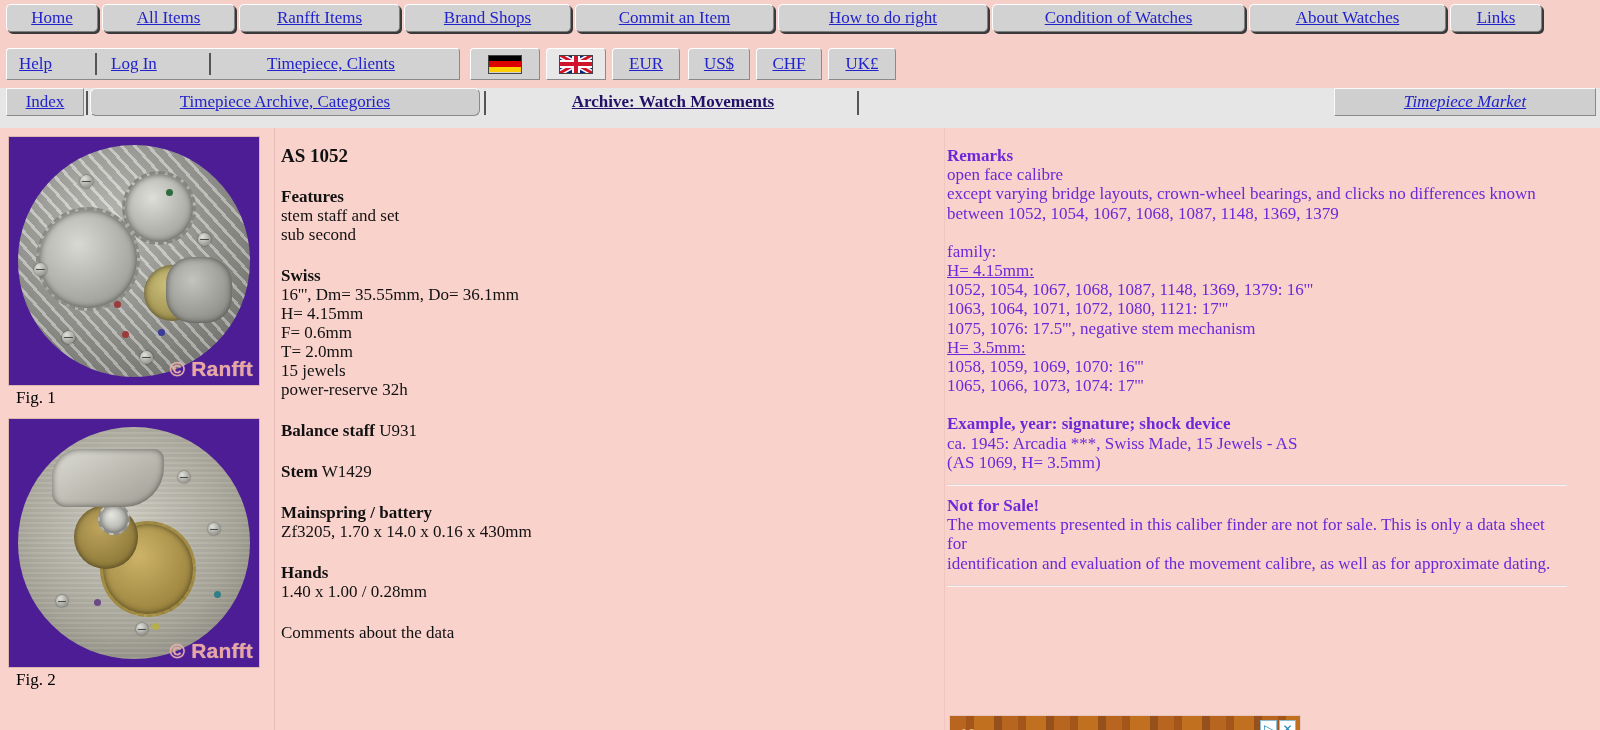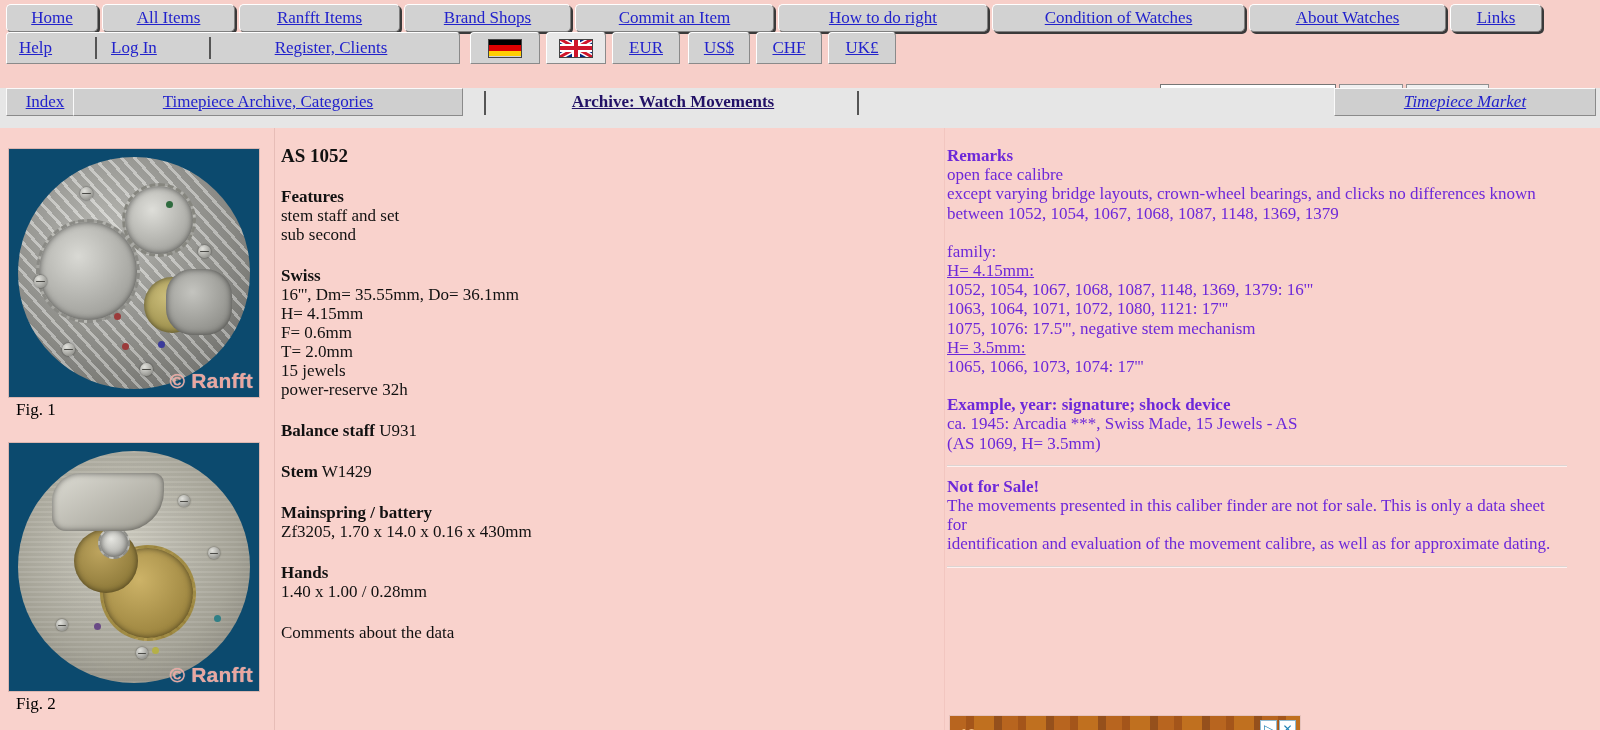--- a/index.html
+++ b/index.html
@@ -40,21 +40,21 @@
     display: flex;
     align-items: flex-start;
     gap: 0px;
     padding-left: 6px;
   }
   #row1 .navbtn { margin-right: 4px; }
 
   
   #row2 {
     position: absolute;
-    left: 0; top: 32px;
+    left: 0; top: 48px;
     width: 1600px; height: 36px;
   }
   .seg {
     position: absolute;
     top: 0;
     height: 32px;
     background: #d2d2d2;
     border: 1px solid #ffffff;
     border-right-color: #8a8a8a;
     border-bottom-color: #8a8a8a;
@@ -189,22 +189,21 @@
   }
 
   
   #leftcol { position: absolute; left: 0; top: 0; width: 274px; }
   .figwrap { padding: 8px 0 0 8px; }
   .figimg {
     width: 252px; height: 250px;
     border: 1px solid #dcb6b0;
     position: relative;
     overflow: hidden;
-    background: #0c4a6e;
-    margin-top: 12px;
+    background: #4c1d95;
   }
   .movement {
     position: absolute;
     left: 50%; top: 50%;
     transform: translate(-50%,-50%);
     width: 232px; height: 232px;
     border-radius: 50%;
   }
   .mv1 {
     background:
@@ -352,21 +351,21 @@
     </div>
 </div>
 
 <div id="row2">
 
   <div class="seg" style="left:6px; width:454px;">
     <span class="lnk" style="width:86px">Help</span>
     <span class="vbar"></span>
     <span class="lnk" style="width:108px">Log In</span>
     <span class="vbar"></span>
-    <span class="lnk" style="width:236px; text-align:center">Register, Clients</span>
+    <span class="lnk" style="width:236px; text-align:center">Timepiece, Clients</span>
   </div>
 
   <div class="seg" style="left:470px; width:70px; justify-content:center;">
     <span class="flagbox flag-de">
       <div style="background:#000"></div>
         <div style="background:#dd0000"></div>
         <div style="background:#ffce00"></div>
     </span>
   </div>
 
@@ -401,21 +400,21 @@
     <div class="btn-sys">Search</div>
     <div class="btn-sys">Advanced</div>
   </div>
 </div>
 
 <div id="row3">
   <div class="tab" style="left:6px; width:78px;">
     <span class="lnk">Index</span>
   </div>
   <div class="sep" style="left:86px;"></div>
-  <div class="tab" style="left:73px; width:390px;">
+  <div class="tab" style="left:90px; width:390px;border-radius:6px;">
     <span class="lnk">Timepiece Archive, Categories</span>
   </div>
   <div class="sep" style="left:484px;"></div>
   <div class="tab active" style="left:490px; width:366px;">
     <span class="lnk">Archive: Watch Movements</span>
   </div>
   <div class="sep" style="left:857px;"></div>
   <div class="tab" style="left:1334px; width:262px;">
     <span class="lnk" style="font-style:italic">Timepiece Market</span>
   </div>
@@ -526,20 +525,21 @@
 
     <div class="gap"></div>
 
     <div>
       <div>family:</div>
       <div class="u">H= 4.15mm:</div>
       <div>1052, 1054, 1067, 1068, 1087, 1148, 1369, 1379: 16'''</div>
       <div>1063, 1064, 1071, 1072, 1080, 1121: 17'''</div>
       <div>1075, 1076: 17.5''', negative stem mechanism</div>
       <div class="u">H= 3.5mm:</div>
+      <div>1058, 1059, 1069, 1070: 16'''</div>
       <div>1065, 1066, 1073, 1074: 17'''</div>
     </div>
 
     <div class="gap"></div>
 
     <div>
       <div class="h">Example, year: signature; shock device</div>
       <div>ca. 1945: Arcadia ***, Swiss Made, 15 Jewels - AS</div>
       <div>(AS 1069, H= 3.5mm)</div>
     </div>

